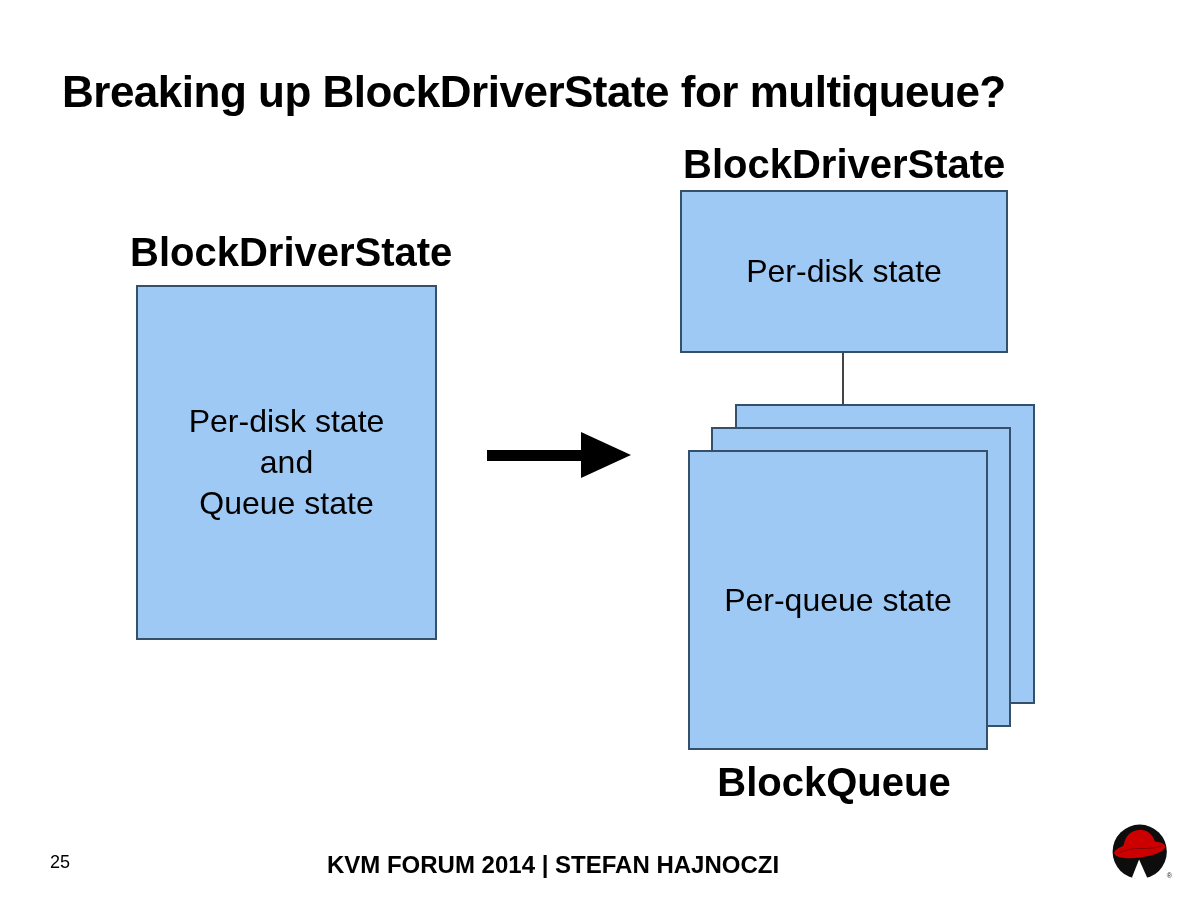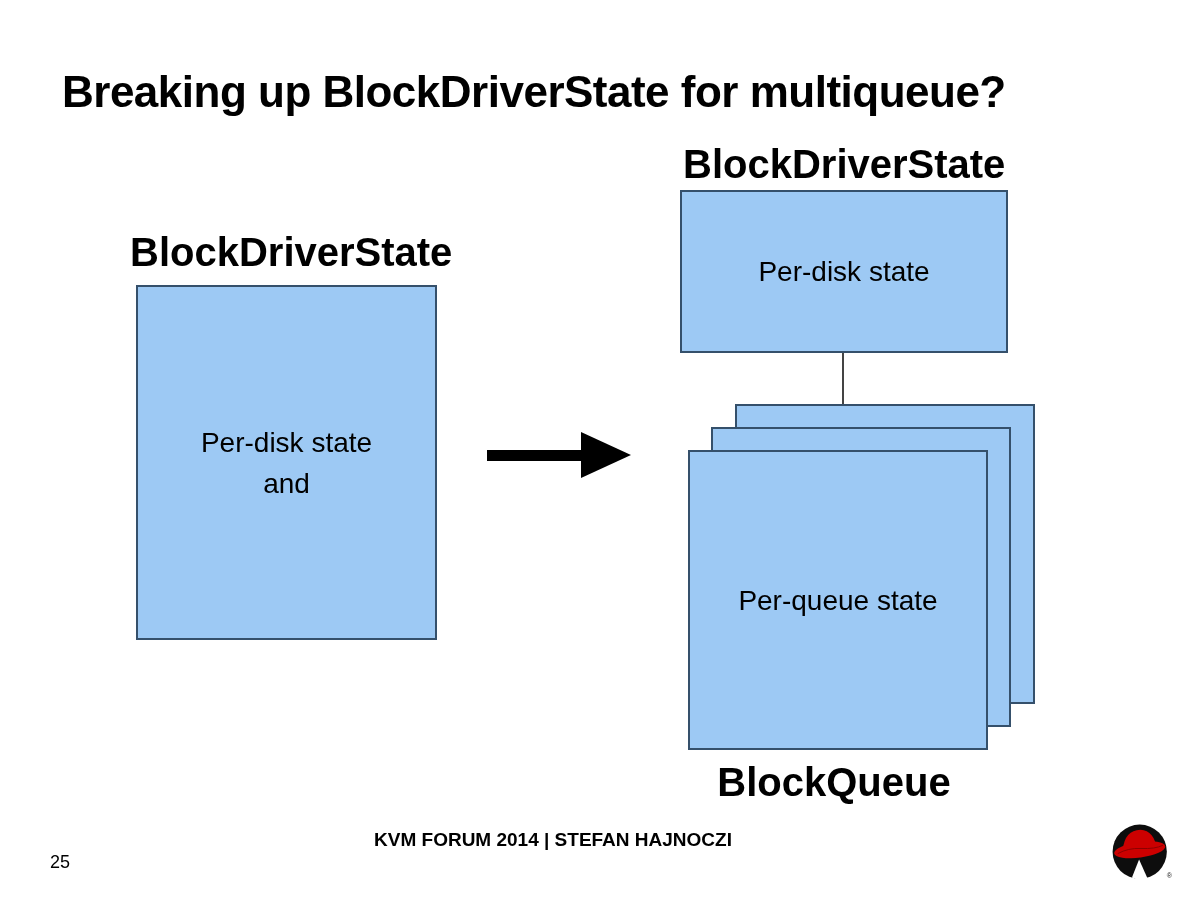--- a/index.html
+++ b/index.html
@@ -40,21 +40,21 @@
     background: var(--box-fill, #9DC9F4);
     border: 2px solid var(--box-border, #35506B);
     box-sizing: border-box;
     display: flex;
     flex-direction: column;
     align-items: center;
     justify-content: center;
     text-align: center;
   }
   .box-line {
-    font-size: 28px;
+    font-size: 32px;
     line-height: 41px;
     color: #000;
   }
 
   .left-box   { left: 136px; top: 285px; width: 301px; height: 355px; }
   .disk-box   { left: 680px; top: 190px; width: 328px; height: 163px; }
 
   .connector {
     position: absolute;
     left: 842px; top: 353px;
@@ -74,23 +74,23 @@
   }
 
   .page-number {
     position: absolute;
     left: 50px; top: 851px;
     font-size: 18px;
     line-height: 22px;
   }
   .footer {
     position: absolute;
-    left: 553px; top: 829px;
+    left: 553px; top: 854px;
     transform: translateX(-50%);
-    font-size: 19px;
+    font-size: 24px;
     font-weight: bold;
     line-height: 22px;
     white-space: nowrap;
     text-align: center;
   }
   .logo {
     position: absolute;
     left: 1108px; top: 822px;
     width: 66px; height: 62px;
   }
@@ -99,20 +99,21 @@
 <body>
 
 <div class="slide">
 
   <h1 class="title">Breaking up BlockDriverState for multiqueue?</h1>
 
   <div class="shape-label left-label">BlockDriverState</div>
   <div class="box left-box">
     <div class="box-line">Per-disk state</div>
     <div class="box-line">and</div>
+    <div class="box-line">Queue state</div>
   </div>
 
   <svg class="arrow" viewBox="0 0 145 46" aria-hidden="true">
     <rect x="0" y="18" width="100" height="11" fill="currentColor"></rect>
     <polygon points="94,0 144,23 94,46" fill="currentColor"></polygon>
   </svg>
 
   <div class="shape-label right-label">BlockDriverState</div>
   <div class="box disk-box">
     <div class="box-line">Per-disk state</div>

